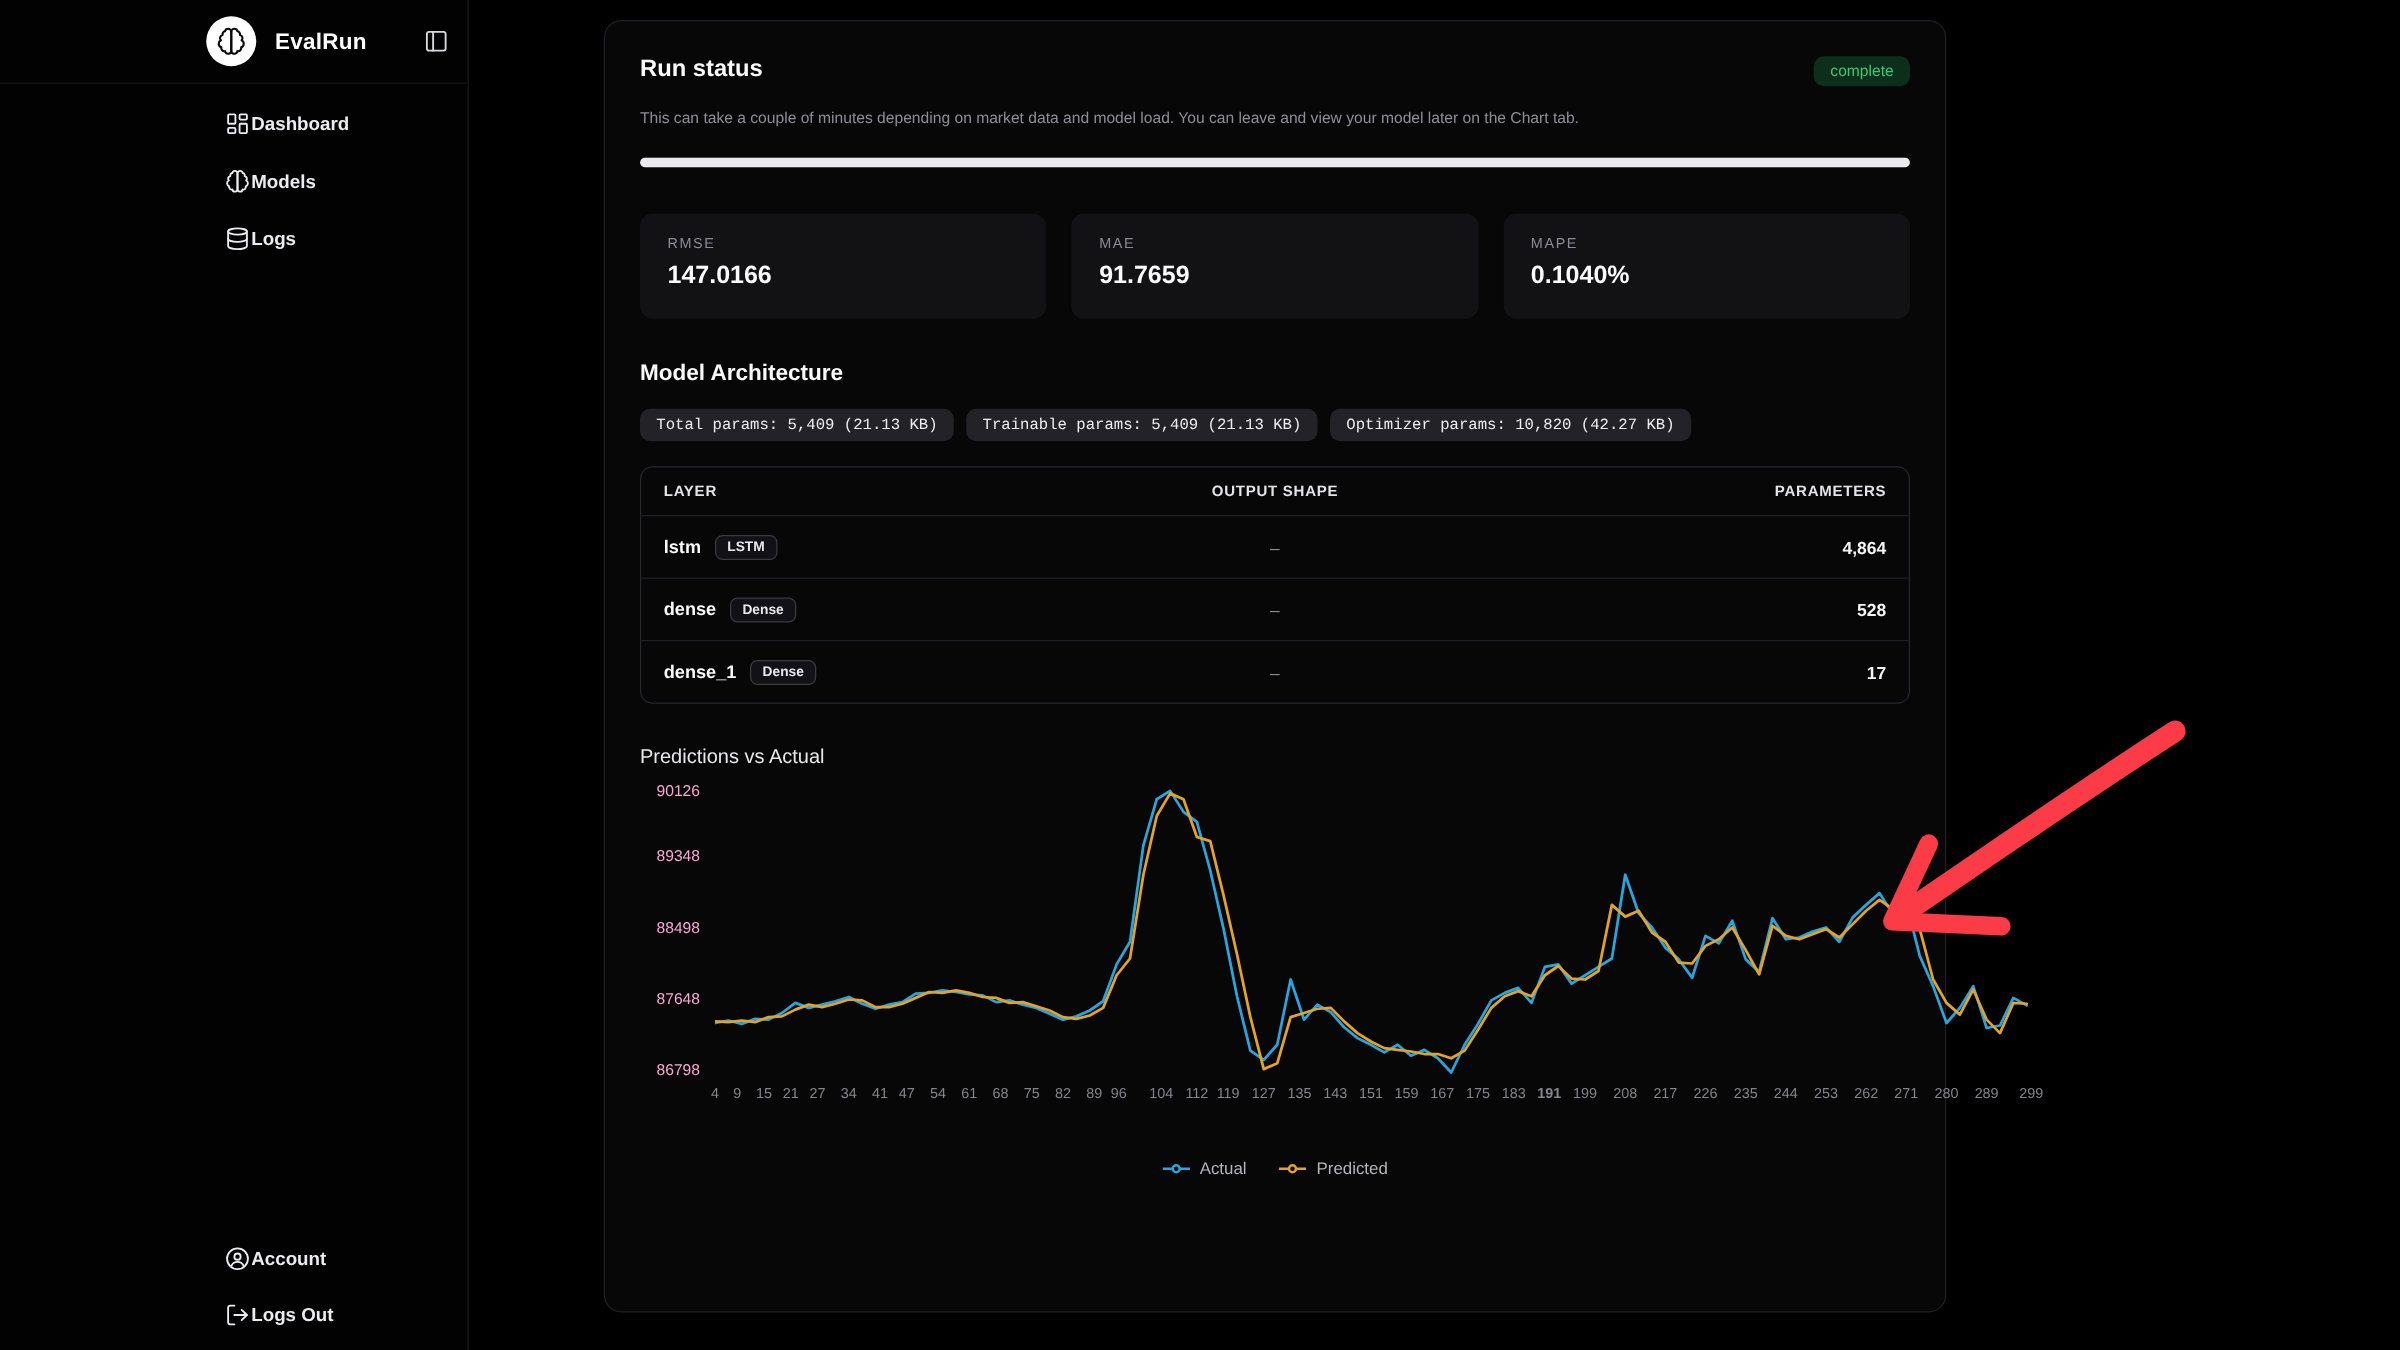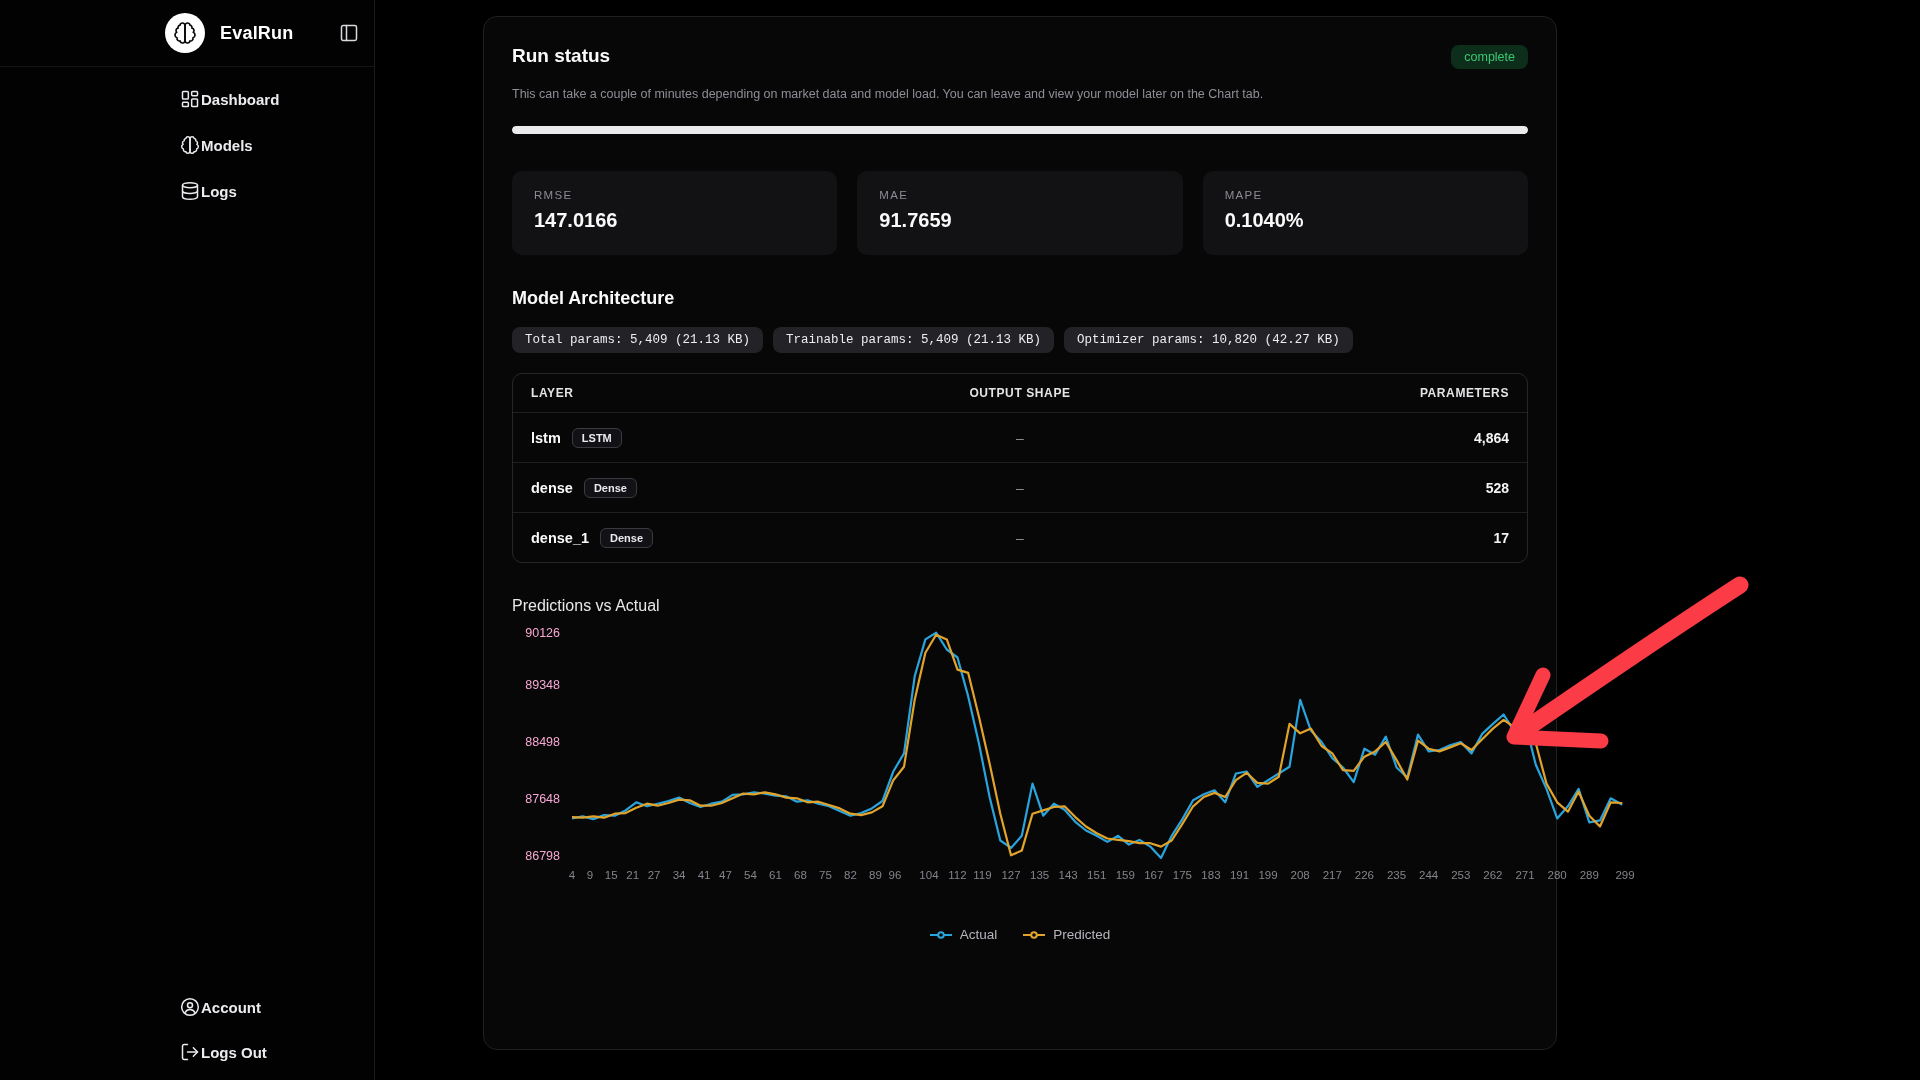--- a/index.html
+++ b/index.html
@@ -242,21 +242,21 @@
           <span class="xlabel" style="left: 385.505px;">112</span>
           <span class="xlabel" style="left: 410.492px;">119</span>
           <span class="xlabel" style="left: 439.047px;">127</span>
           <span class="xlabel" style="left: 467.603px;">135</span>
           <span class="xlabel" style="left: 496.159px;">143</span>
           <span class="xlabel" style="left: 524.715px;">151</span>
           <span class="xlabel" style="left: 553.271px;">159</span>
           <span class="xlabel" style="left: 581.827px;">167</span>
           <span class="xlabel" style="left: 610.383px;">175</span>
           <span class="xlabel" style="left: 638.939px;">183</span>
-          <span class="xlabel" style="left: 667.495px;">191</span>
+          <span class="xlabel" style="left: 667.495px; font-weight: bold;">191</span>
           <span class="xlabel" style="left: 696.051px;">199</span>
           <span class="xlabel" style="left: 728.176px;">208</span>
           <span class="xlabel" style="left: 760.302px;">217</span>
           <span class="xlabel" style="left: 792.427px;">226</span>
           <span class="xlabel" style="left: 824.553px;">235</span>
           <span class="xlabel" style="left: 856.678px;">244</span>
           <span class="xlabel" style="left: 888.803px;">253</span>
           <span class="xlabel" style="left: 920.929px; text-align: right;">262</span>
           <span class="xlabel" style="left: 953.054px;">271</span>
           <span class="xlabel" style="left: 985.18px;">280</span>

